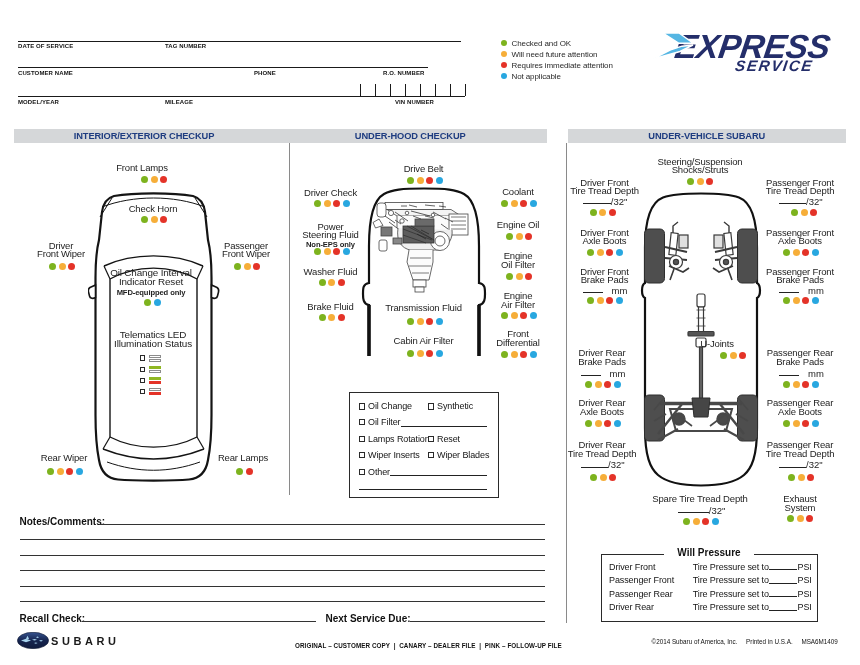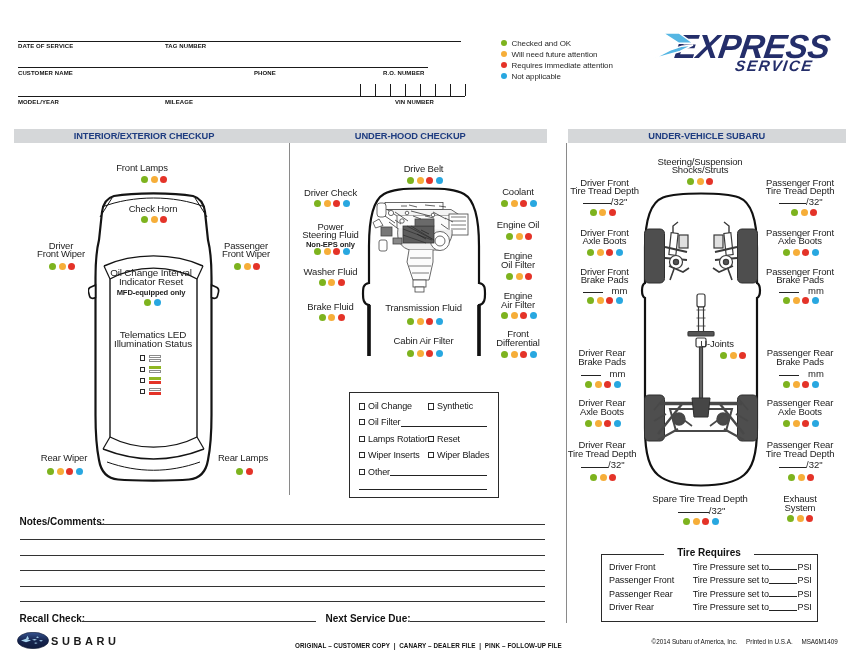--- a/index.html
+++ b/index.html
@@ -443,21 +443,21 @@
 <div class="hl" style="left:19.5px;top:539.3px;width:525.5px;border-color:#333"></div>
 <div class="hl" style="left:19.5px;top:554.8px;width:525.5px;border-color:#333"></div>
 <div class="hl" style="left:19.5px;top:570.3px;width:525.5px;border-color:#333"></div>
 <div class="hl" style="left:19.5px;top:585.8px;width:525.5px;border-color:#333"></div>
 <div class="hl" style="left:19.5px;top:601.3px;width:525.5px;border-color:#333"></div>
 <div class="abs" style="left:19.5px;top:612.8px;font-size:10px;font-weight:bold;color:#111">Recall Check:</div>
 <div class="hl" style="left:82px;top:621.3px;width:234px;border-color:#333"></div>
 <div class="abs" style="left:325.5px;top:612.8px;font-size:10px;font-weight:bold;color:#111">Next Service Due:</div>
 <div class="hl" style="left:410px;top:621.3px;width:135px;border-color:#333"></div>
 <div class="abs" style="left:600.5px;top:554px;width:217px;height:67.5px;border:1.2px solid #2a2a2a"></div>
-<div class="abs" style="left:664px;top:547.5px;width:90px;text-align:center;font-size:10px;font-weight:bold;background:#fff;color:#111;line-height:10px">Tire Requires</div>
+<div class="abs" style="left:664px;top:547.5px;width:90px;text-align:center;font-size:10px;font-weight:bold;background:#fff;color:#111;line-height:10px">Will Pressure</div>
 <div class="bxt" style="left:609px;top:562.9px">Driver Front</div>
 <div class="bxt" style="left:692.7px;top:562.9px">Tire Pressure set to</div>
 <div class="hl" style="left:769px;top:569.2px;width:27.5px;border-color:#222"></div>
 <div class="bxt" style="left:797.5px;top:562.9px">PSI</div>
 <div class="bxt" style="left:609px;top:576.4px">Passenger Front</div>
 <div class="bxt" style="left:692.7px;top:576.4px">Tire Pressure set to</div>
 <div class="hl" style="left:769px;top:582.7px;width:27.5px;border-color:#222"></div>
 <div class="bxt" style="left:797.5px;top:576.4px">PSI</div>
 <div class="bxt" style="left:609px;top:589.9px">Passenger Rear</div>
 <div class="bxt" style="left:692.7px;top:589.9px">Tire Pressure set to</div>

